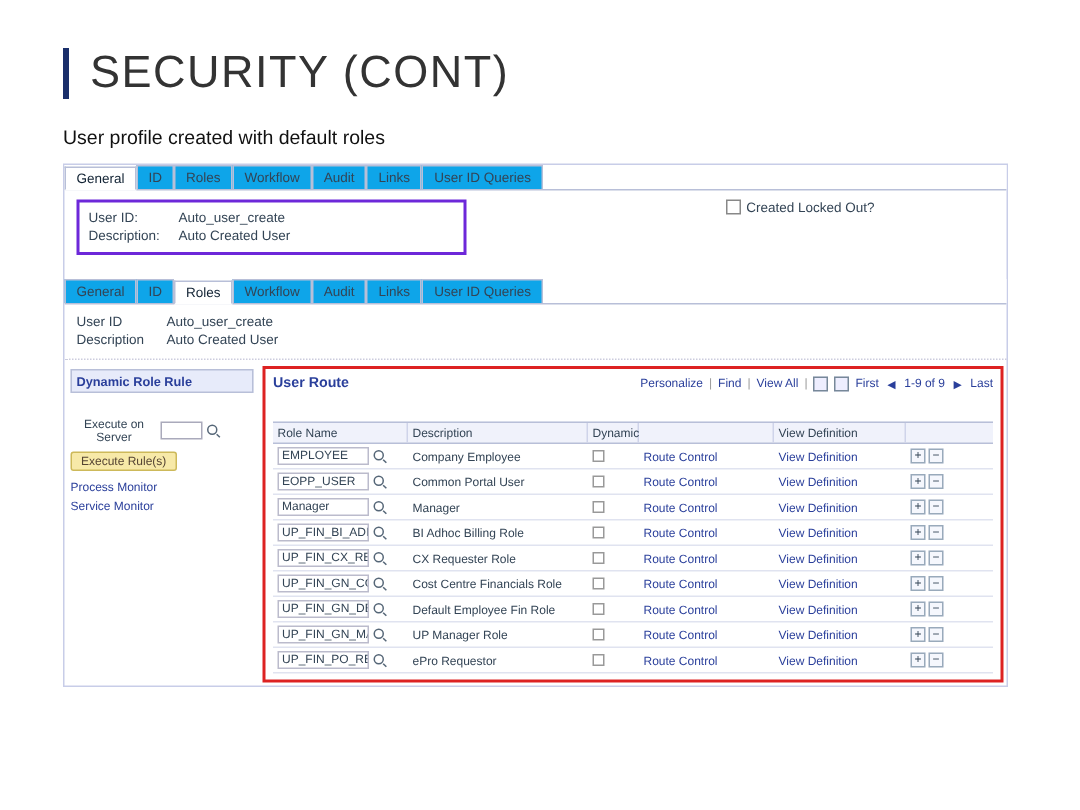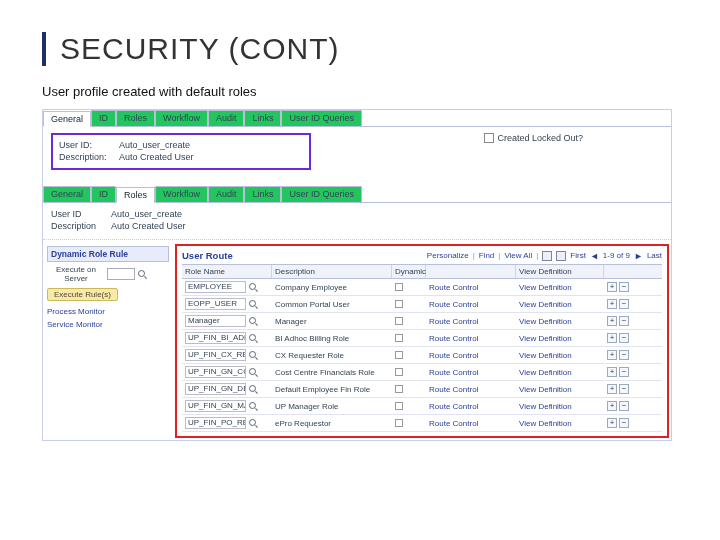--- a/index.html
+++ b/index.html
@@ -5,54 +5,54 @@
   * { box-sizing: border-box; margin: 0; padding: 0; }
   body { font-family: Arial, sans-serif; background: #fff; width: 720px; height: 540px; overflow: hidden; }
   .slide { padding: 32px 42px; }
   .title-bar { border-left: 4px solid #1a2f6b; padding-left: 14px; margin-bottom: 18px; }
   .title { font-size: 30px; letter-spacing: 1px; color: #333; font-weight: 400; }
   .subtitle { font-size: 13px; color: #111; margin-bottom: 10px; }
 
   .screenshot { border: 1px solid #c8cde8; font-size: 9px; color: #234; width: 630px; background:#fff; }
 
   .tab-row { display:flex; background:#fff; border-bottom:1px solid #b8bfd8; }
-  .tab { padding:2px 7px; border:1px solid #b8bfd8; border-bottom:none; margin-right:0; background:#22c55e; color:#345; cursor:pointer; font-size:9px; }
+  .tab { padding:2px 7px; border:1px solid #b8bfd8; border-bottom:none; margin-right:0; background:#0ea5e9; color:#345; cursor:pointer; font-size:9px; }
   .tab.active { background:#fff; color:#123; font-weight:400; border-bottom:1px solid #fff; position:relative; top:1px; }
 
   .form-sec { padding:6px 8px 8px; }
   .red-box { border:2px solid #6d28d9; padding:3px 6px 4px; width:260px; margin-bottom:4px; display:inline-block; }
   .field-row { display:flex; align-items:center; margin:2px 0; }
   .field-label { width:60px; color:#345; font-size:9px; }
   .field-value { color:#345; font-size:9px; }
   .checkbox-row { display:inline-flex; align-items:center; margin-left:170px; font-size:9px; color:#345; vertical-align:top; }
   .checkbox { width:10px; height:10px; border:1px solid #888; margin-right:4px; background:#fff; }
 
   .tab-row.second { margin-top:4px; }
   .second-form { padding:4px 8px 6px; border-bottom:1px dotted #ccd; }
 
   .panel-row { display:flex; align-items:flex-start; }
   .left-panel { width:130px; padding:6px 4px; font-size:8.5px; }
-  .panel-header { color:#2a3f9b; font-weight:bold; background:#e7ebfa; padding:2px 3px; border:1px solid #b8bfd8; margin-bottom:3px; }
+  .panel-header { color:#2a3f9b; font-weight:bold; background:#e7ebfa; padding:2px 3px; border:1px solid #b8bfd8; margin-bottom:16px; }
   .exec-row { display:flex; align-items:center; gap:2px; margin:3px 0;text-align:center; }
   .exec-row .lbl { width:58px; font-size:8px; color:#345; }
   .small-input { width:28px; height:12px; border:1px solid #aab; background:#fff; }
   .mag { width:10px; height:10px; display:inline-block; position:relative; }
   .mag::before { content:''; position:absolute; width:5px; height:5px; border:1px solid #567; border-radius:50%; top:1px; left:1px; }
   .mag::after { content:''; position:absolute; width:3px; height:1px; background:#567; transform:rotate(45deg); bottom:1px; right:0; }
   .btn-small { display:inline-block; background:#f7e9a8; border:1px solid #cdb95a; color:#543; font-size:8px; padding:1px 6px; border-radius:2px; cursor:pointer; margin:2px 0; }
   .proc-link { color:#2a3f9b; font-size:8px; display:block; margin-top:4px; cursor:pointer; }
 
   .right-panel { flex:1; border:2px solid #d22; padding:4px 5px; margin:4px 2px 2px 2px; }
   .panel-top { display:flex; justify-content:space-between; align-items:center; }
   .panel-title { color:#2a3f9b; font-weight:bold; font-size:9.5px; }
   .panel-tools { display:flex; align-items:center; gap:4px; color:#2a3f9b; font-size:8px; }
   .panel-tools span { cursor:pointer; }
   .icon-sq { width:10px; height:10px; border:1px solid #789; display:inline-block; background:#eef; }
 
-  .grid-header { display:flex; border-top:1px solid #b8bfd8; border-bottom:1px solid #b8bfd8; background:#f0f2fb; margin-top:3px; }
+  .grid-header { display:flex; border-top:1px solid #b8bfd8; border-bottom:1px solid #b8bfd8; background:#f0f2fb; margin-top:20px; }
   .gh { font-size:8px; color:#345; padding:2px 3px; border-right:1px solid #cfd4ea; }
   .gh:last-child { border-right:none; }
   .c1 { width:90px; } .c2 { width:120px; } .c3 { width:34px; } .c4 { width:90px; } .c5 { width:88px; } .c6 { width:36px; }
 
   .grid-row { display:flex; border-bottom:1px solid #e0e3f0; align-items:center; }
   .gc { font-size:8px; color:#345; padding:2px 3px; display:flex; align-items:center; gap:2px; }
   .val-input { border:1px solid #bbc; background:#fff; height:12px; padding:0 2px; font-size:8px; color:#345; overflow:hidden; white-space:nowrap; }
   .c1 .val-input { width:61px; display:inline-block; }
   .chk { width:8px; height:8px; border:1px solid #999; background:#fff; display:inline-block; }
   .vw-link { color:#2a3f9b; font-size:8px; cursor:pointer; }

